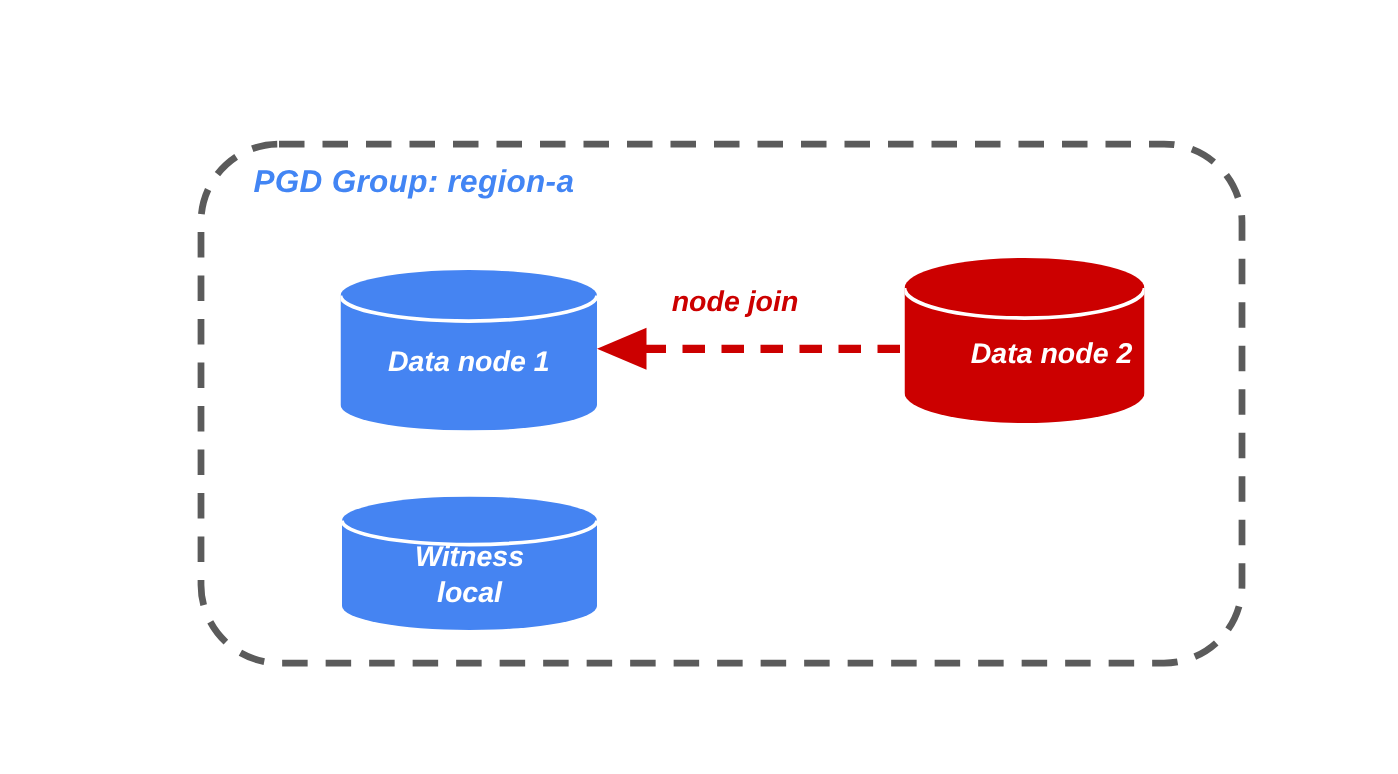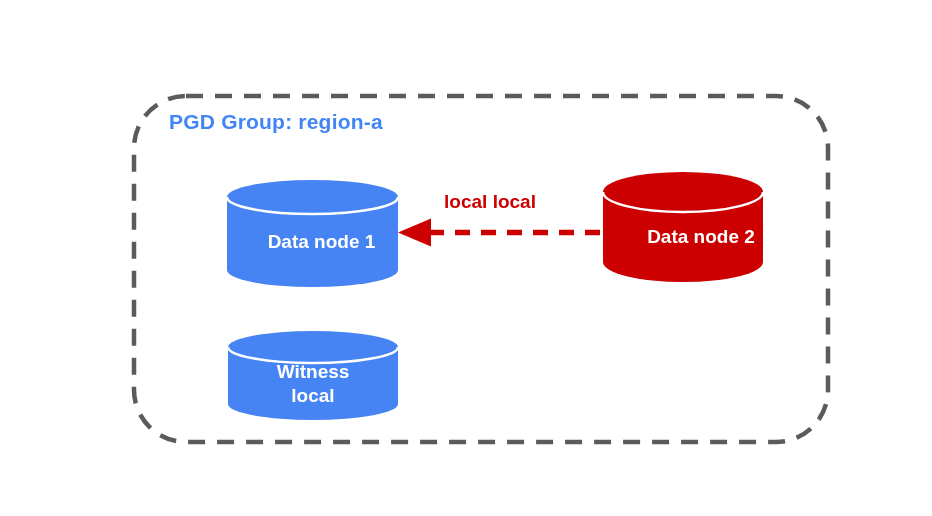--- a/index.html
+++ b/index.html
@@ -7,20 +7,21 @@
     padding: 0;
     background: #ffffff;
     font-family: "Liberation Sans", sans-serif;
   }
   .canvas {
     position: relative;
     width: 932px;
     height: 476px;
     background: #ffffff;
     overflow: hidden;
+    font-style: italic;
   }
   .layer {
     position: absolute;
     left: 0;
     top: 0;
     pointer-events: none;
   }
   .group-title {
     position: absolute;
     left: 169px;
@@ -44,21 +45,21 @@
     right: 0;
     bottom: 0;
     display: flex;
     align-items: center;
     justify-content: center;
     text-align: center;
     font-size: 19px;
     font-weight: bold;
     line-height: 1.25;
   }
-  .node-dn1 { left: 227px; top: 180px; width: 171px; height: 107px; padding-left: 18px; }
+  .node-dn1 { left: 227px; top: 180px; width: 171px; height: 107px; }
   .node-dn1 .node-label { top: 17px; }
   .node-wit { left: 228px; top: 331px; width: 170px; height: 89px; }
   .node-wit .node-label { top: 16px; }
   .node-wit .node-label span { display: inline-block; width: 100px; }
   .node-dn2 { left: 603px; top: 172px; width: 160px; height: 110px; }
   .node-dn2 .node-label { top: 20px; }
   .edge-label {
     position: absolute;
     left: 434px;
     top: 191px;
@@ -101,15 +102,15 @@
   </div>
 
   <div class="node node-dn2">
     <svg width="160" height="110" viewBox="0 0 160 110">
       <path d="M0 20 A 80 20 0 0 1 160 20 L 160 90 A 80 20 0 0 1 0 90 Z" style="fill: rgb(204, 0, 0);"></path>
       <path d="M0 20 A 80 20 0 0 0 160 20" fill="none" stroke="#ffffff" stroke-width="2.5"></path>
     </svg>
     <div class="node-label" style="color: rgb(255, 255, 255); padding-left: 36px;">Data node 2</div>
   </div>
 
-  <div class="edge-label" style="color: rgb(204, 0, 0);">local local</div>
+  <div class="edge-label" style="color: rgb(204, 0, 0);">node join</div>
 
 </div>
 
 </body></html>

